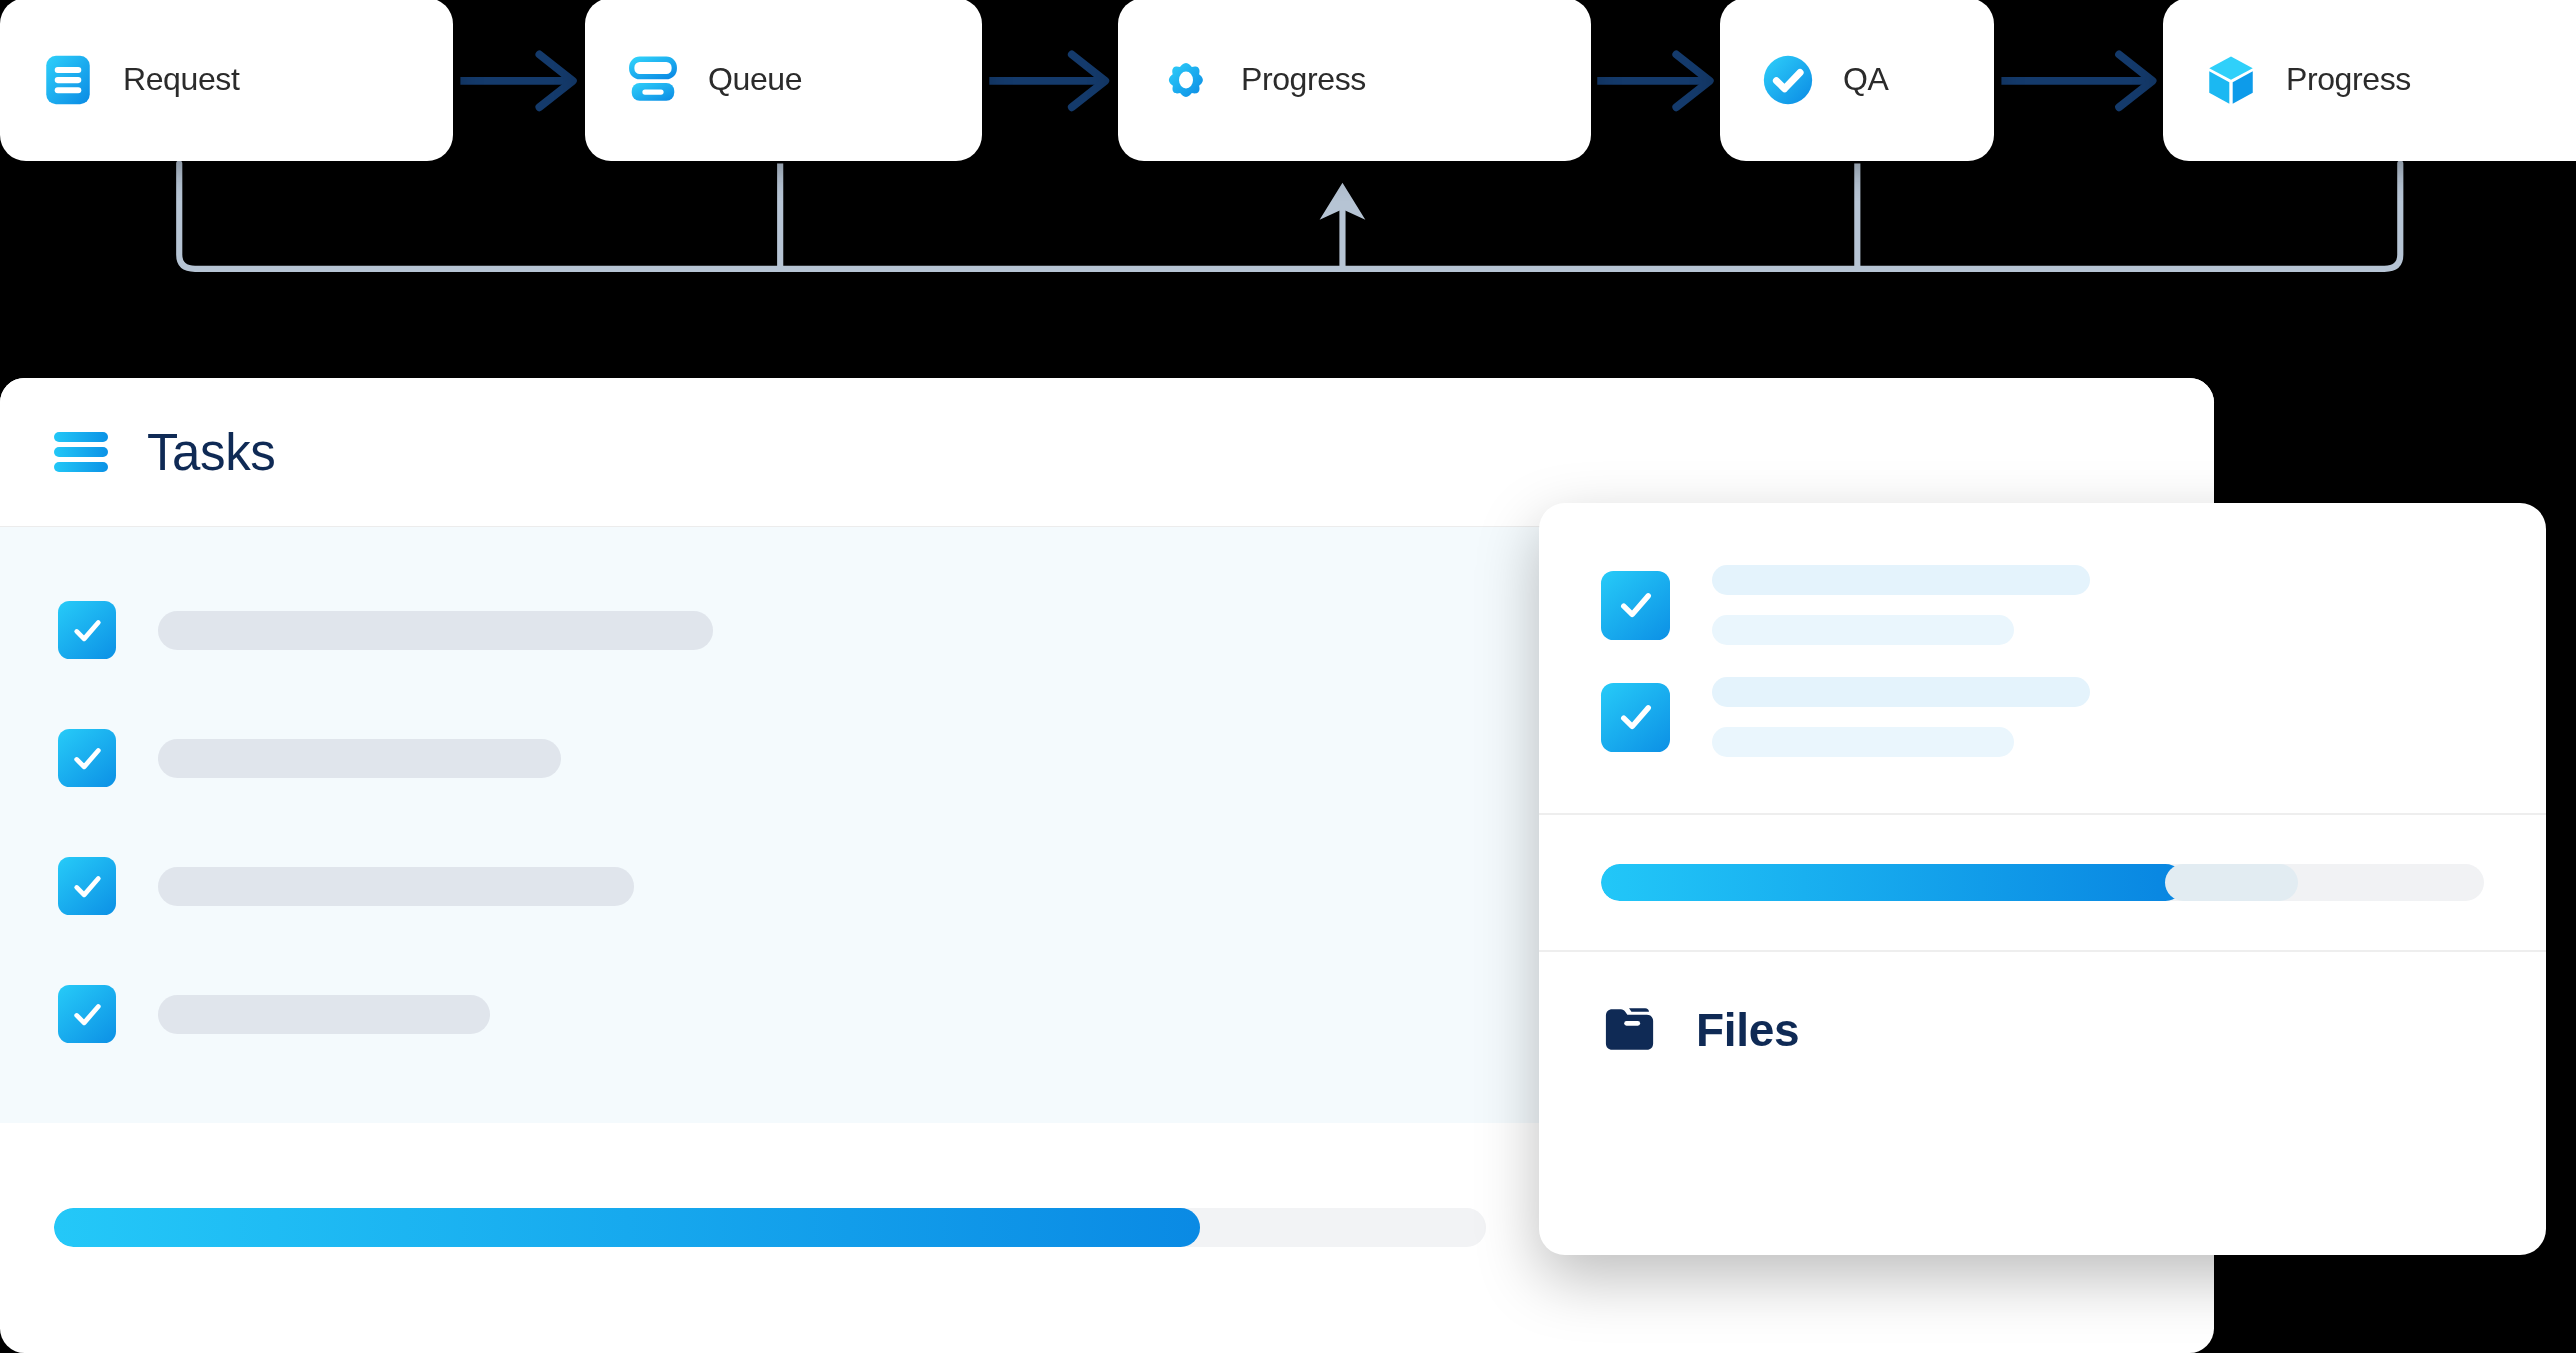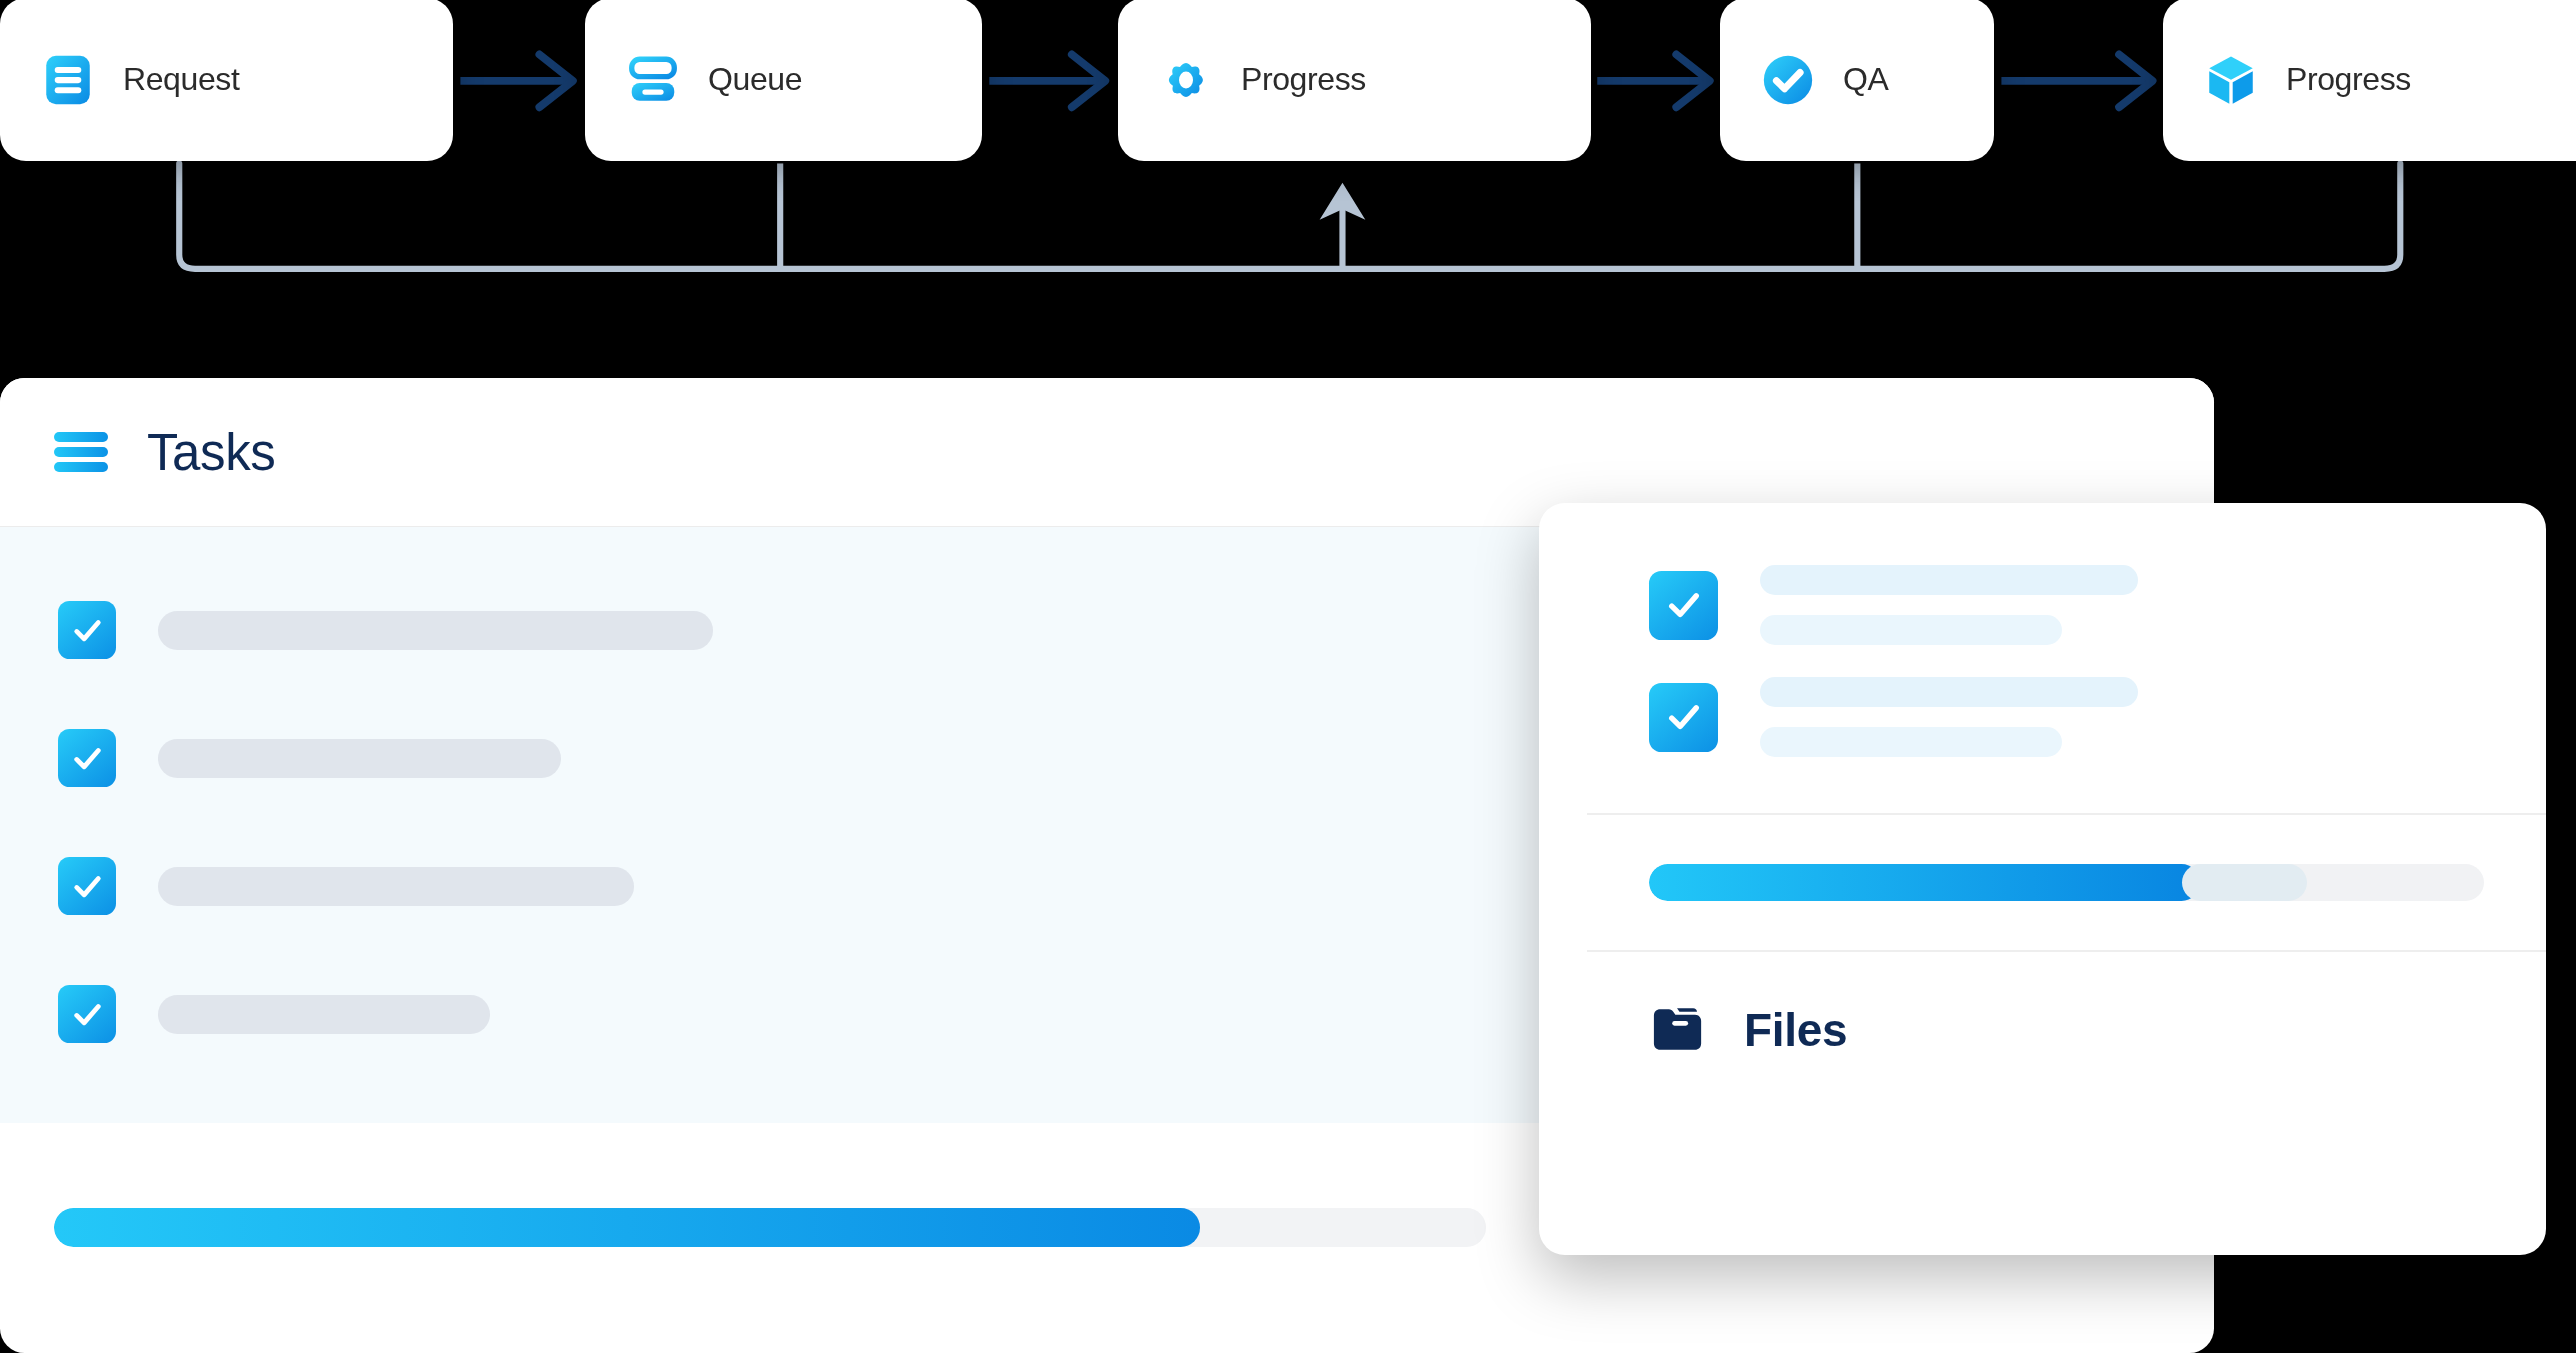--- a/index.html
+++ b/index.html
@@ -115,21 +115,20 @@
 
   
   #overlay-panel {
     position: absolute;
     left: 1539px; top: 503px;
     width: 1007px; height: 752px;
     background: #ffffff;
     border-radius: 26px;
     box-shadow: 0 23px 62px rgba(0,0,0,0.26);
     overflow: hidden;
-    padding-left: 48px;
   }
   #overlay-items { padding: 46px 0 40px 0; }
   .ov-row { display: flex; align-items: center; padding: 0 0 0 62px; height: 112px; }
   .ov-check {
     width: 69px; height: 69px; flex: 0 0 69px;
     border-radius: 12.3px;
     background: linear-gradient(140deg, #27cbf8 0%, #0c90e5 100%);
     display: flex; align-items: center; justify-content: center;
   }
   .ov-check svg { width: 42px; height: 42px; display: block; }

